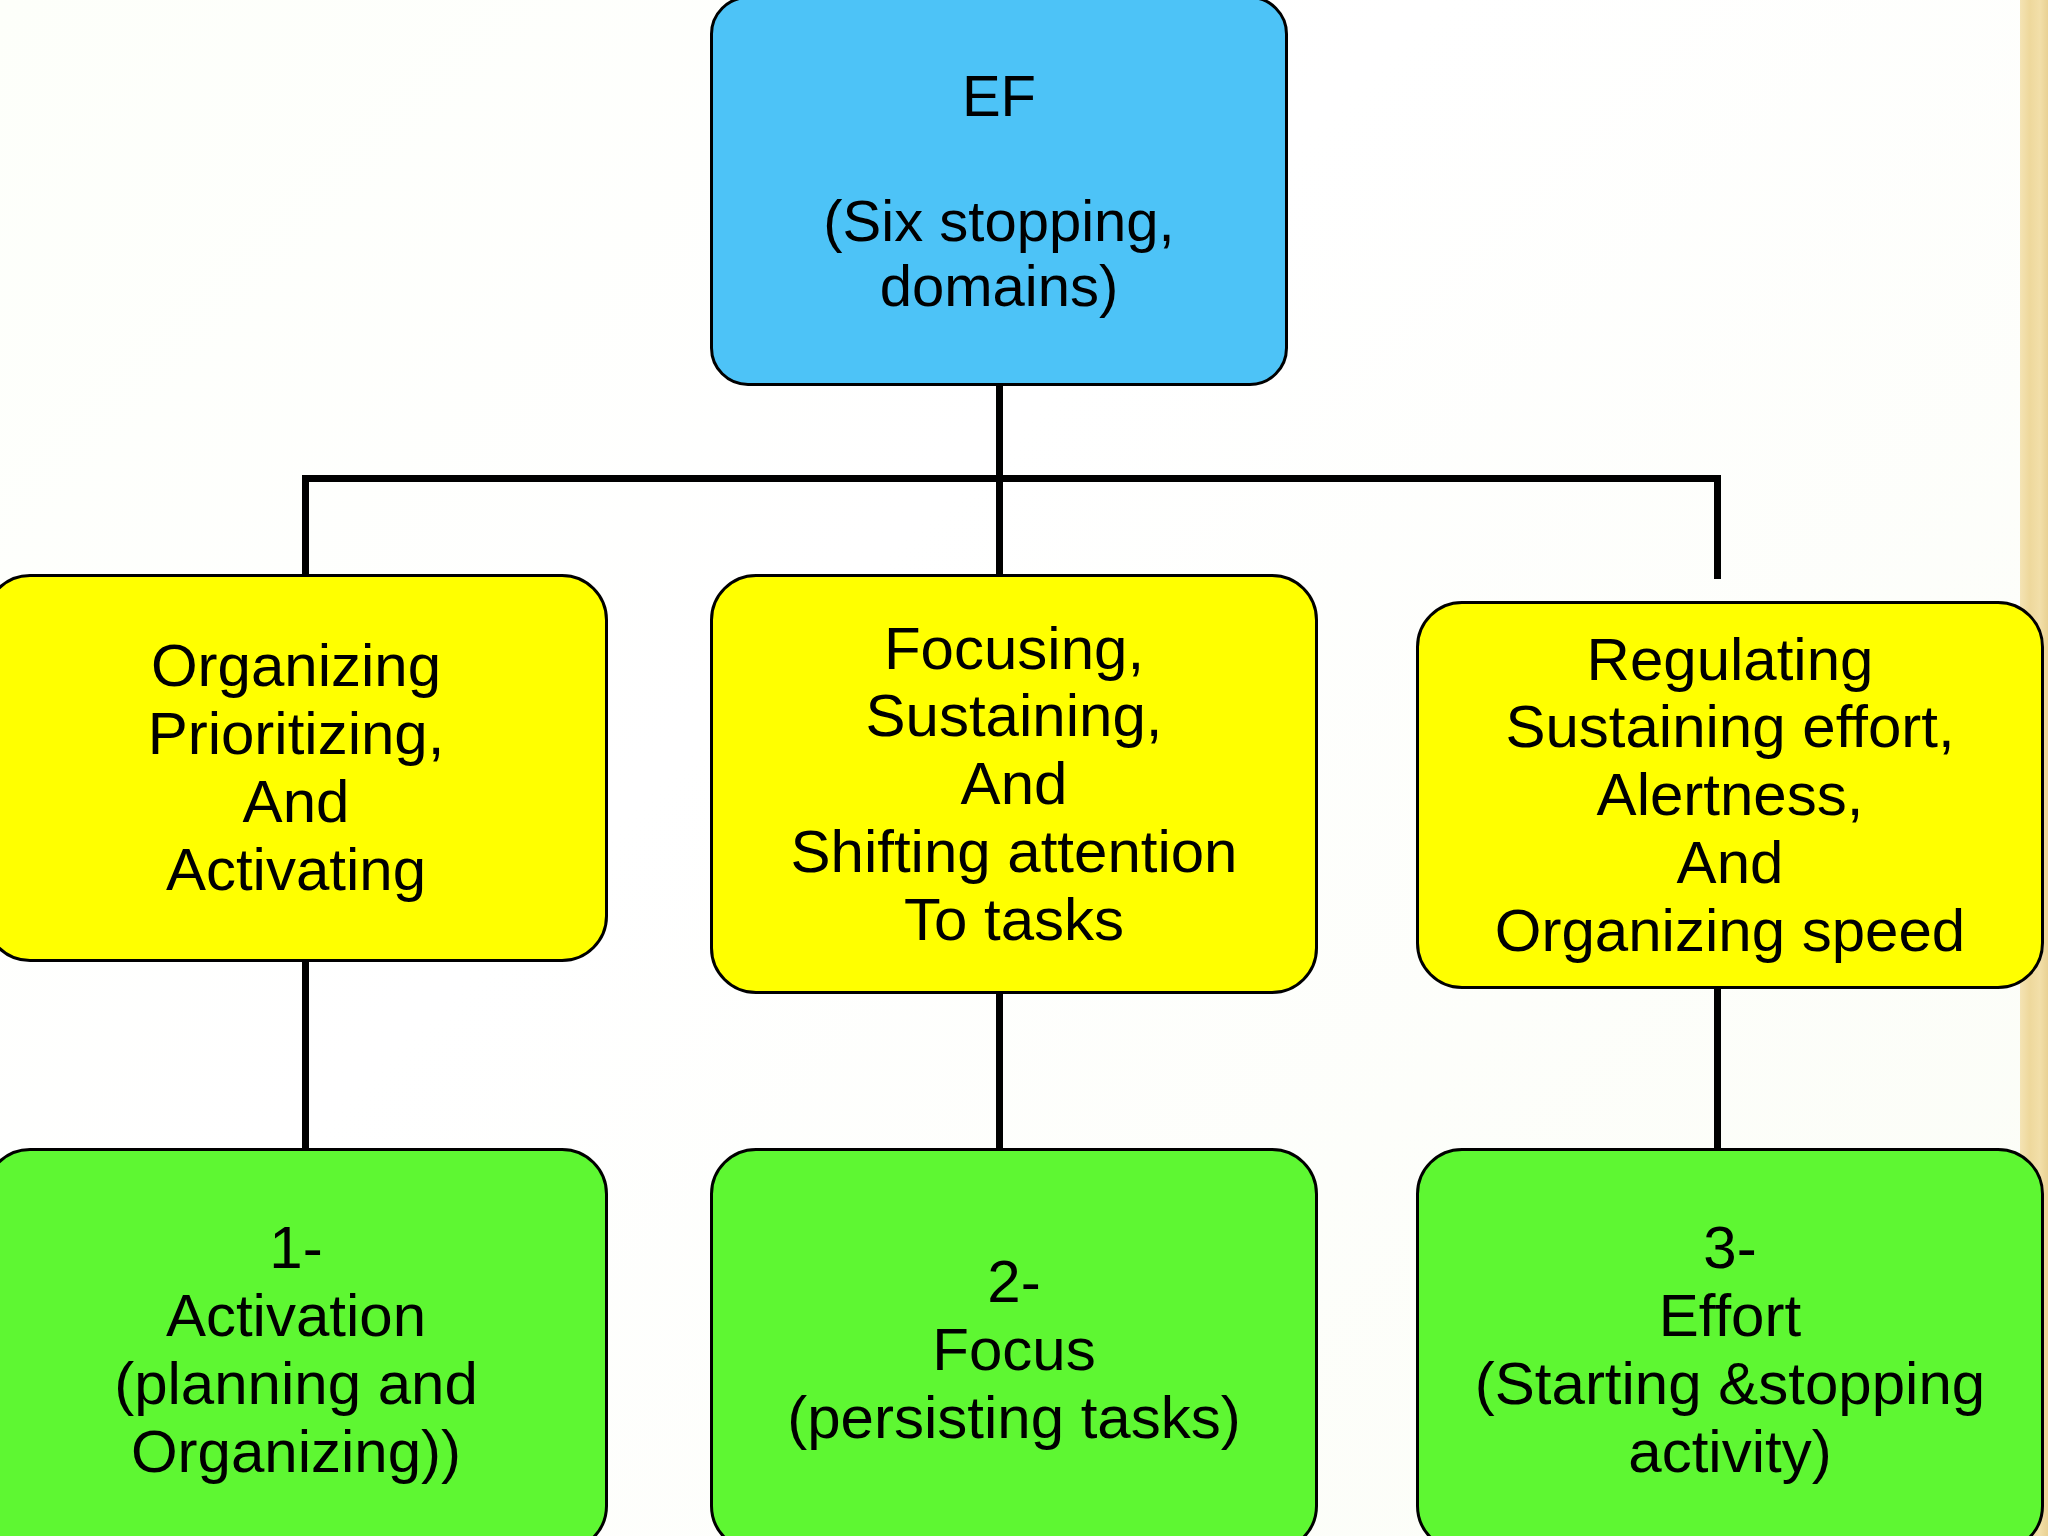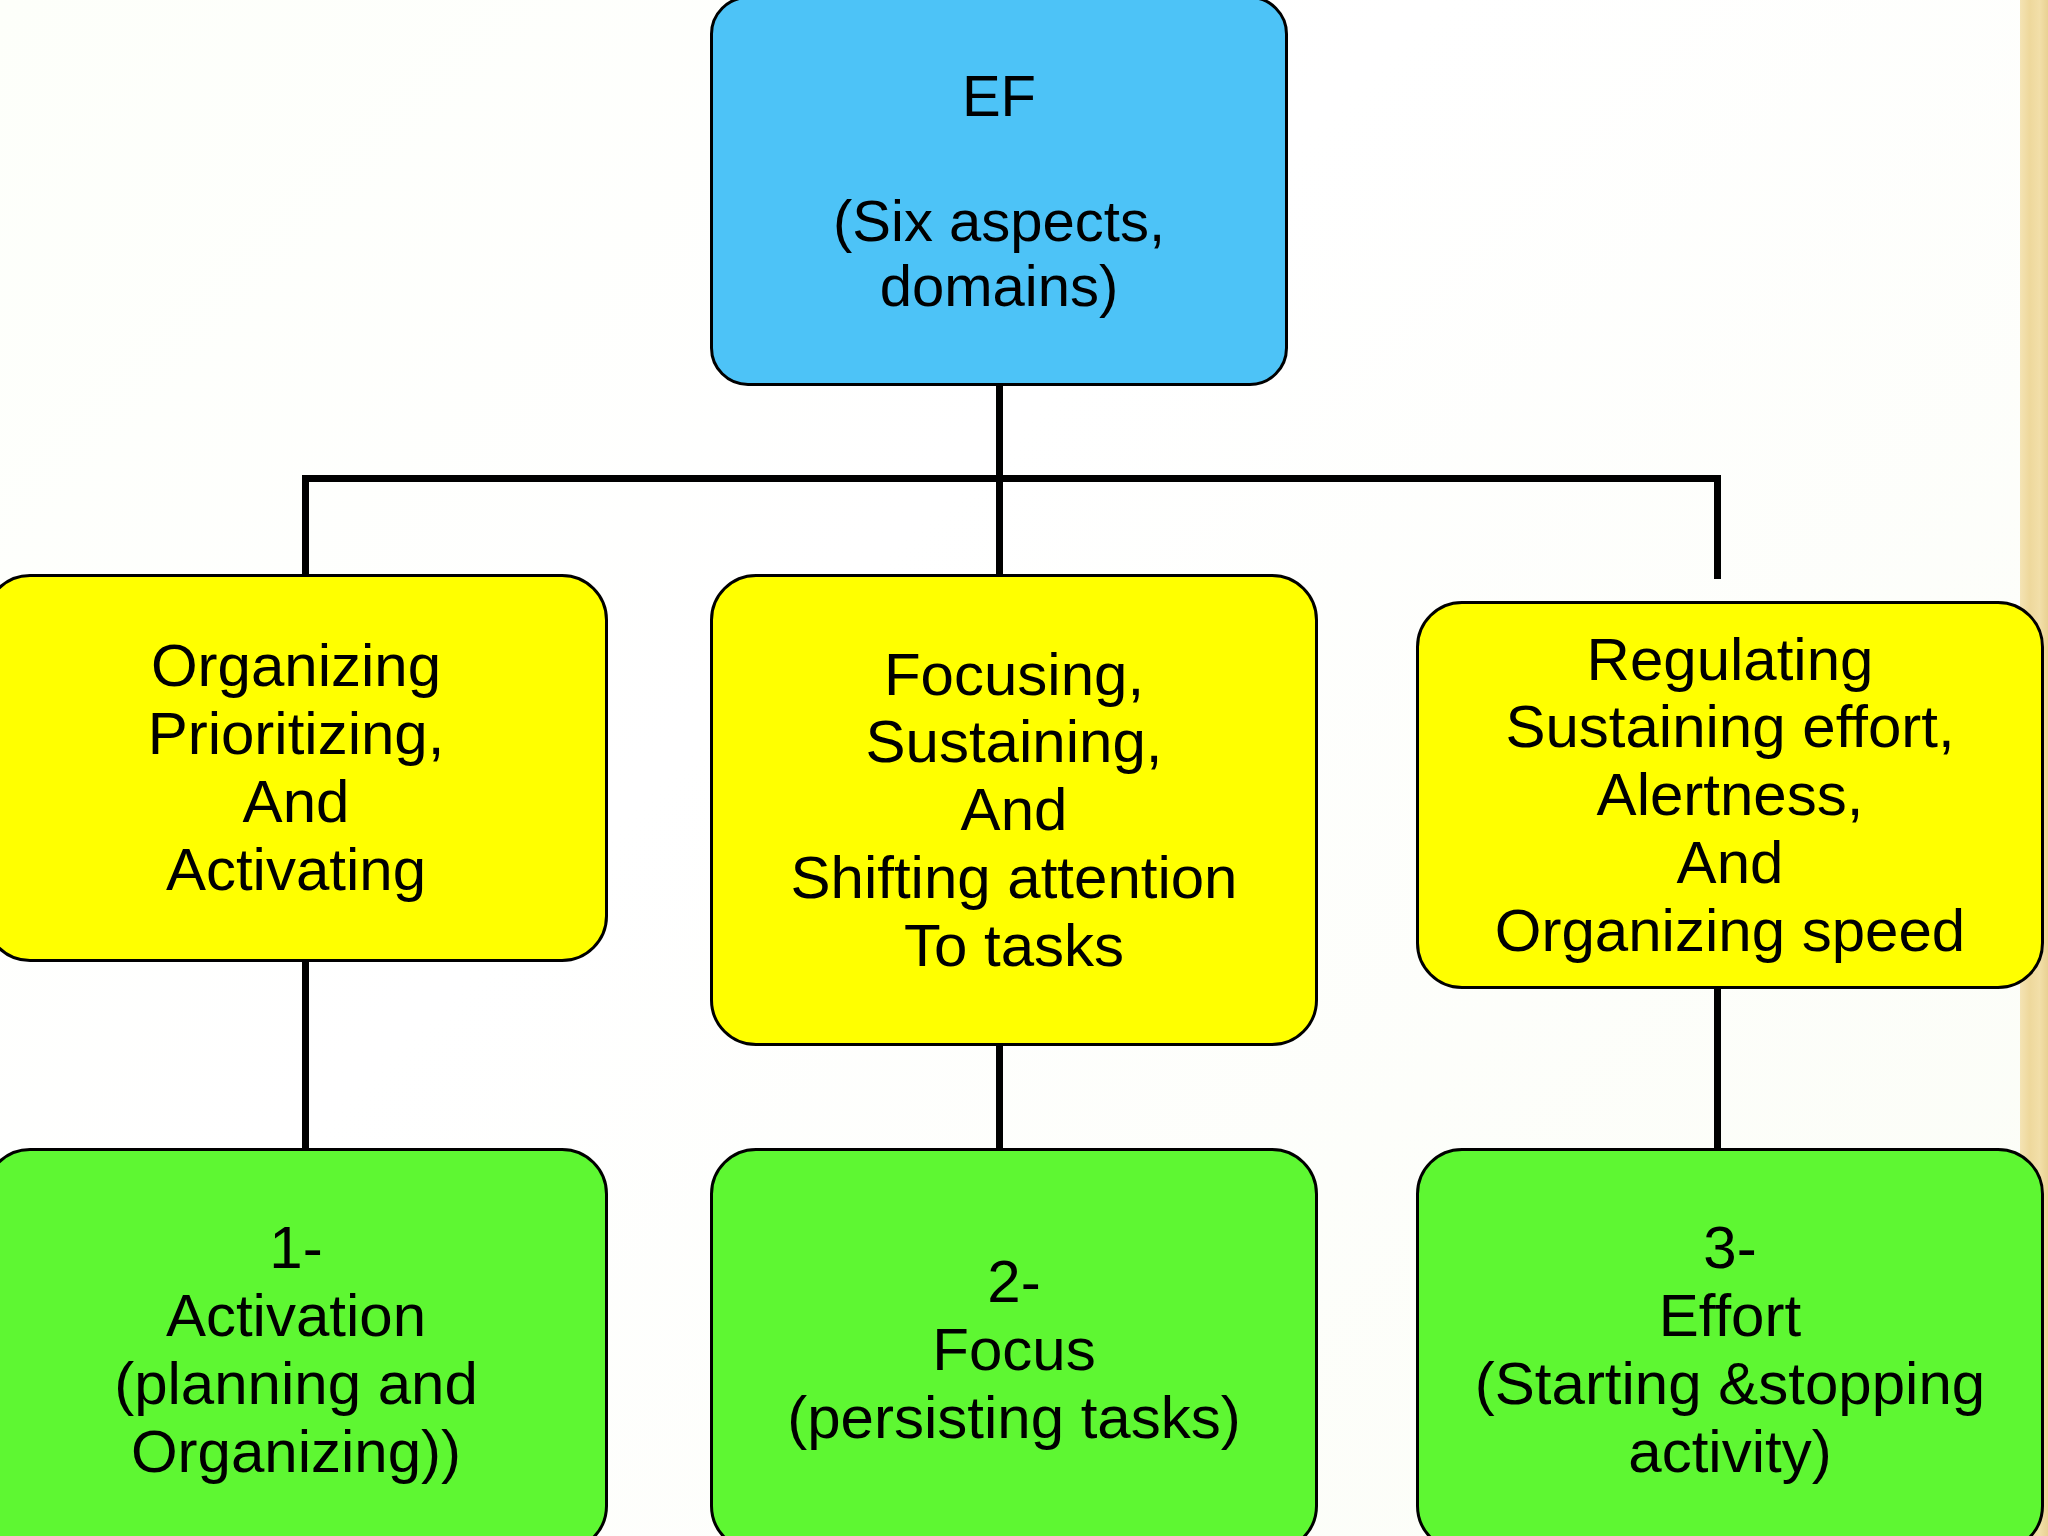--- a/index.html
+++ b/index.html
@@ -63,21 +63,21 @@
 
   .node-leaf {
     background: #5ef732;
     font-size: 60px;
     border-radius: 46px;
   }
 
   
   #root-ef      { left: 710px;  top: -4px;   width: 578px;  height: 390px; }
   #mid-1        { left: -16px;  top: 574px;  width: 624px;  height: 388px; }
-  #mid-2        { left: 710px;  top: 574px;  width: 608px;  height: 472px; }
+  #mid-2        { left: 710px;  top: 574px;  width: 608px;  height: 420px; }
   #mid-3        { left: 1416px; top: 601px;  width: 628px;  height: 388px; }
   #leaf-1       { left: -16px;  top: 1148px; width: 624px;  height: 404px; }
   #leaf-2       { left: 710px;  top: 1148px; width: 608px;  height: 404px; }
   #leaf-3       { left: 1416px; top: 1148px; width: 628px;  height: 404px; }
 
   
   #trunk-down   { left: 996px;  top: 386px;  height: 96px; }
   #bus-h        { left: 302px;  top: 475px;  width: 1419px; }
   #drop-left    { left: 302px;  top: 475px;  height: 104px; }
   #drop-center  { left: 996px;  top: 475px;  height: 104px; }
@@ -98,21 +98,21 @@
   <div class="line hline" id="bus-h"></div>
   <div class="line vline" id="drop-left"></div>
   <div class="line vline" id="drop-center"></div>
   <div class="line vline" id="drop-right"></div>
   <div class="line vline" id="stem-left"></div>
   <div class="line vline" id="stem-center"></div>
   <div class="line vline" id="stem-right"></div>
 
   <div class="node node-root" id="root-ef">
     <span class="ln title">EF</span>
-    <span class="ln">(Six aspects,</span>
+    <span class="ln">(Six stopping,</span>
     <span class="ln">domains)</span>
   </div>
 
   <div class="node node-mid" id="mid-1">
     <span class="ln">Organizing</span>
     <span class="ln">Prioritizing,</span>
     <span class="ln">And</span>
     <span class="ln">Activating</span>
   </div>
 

